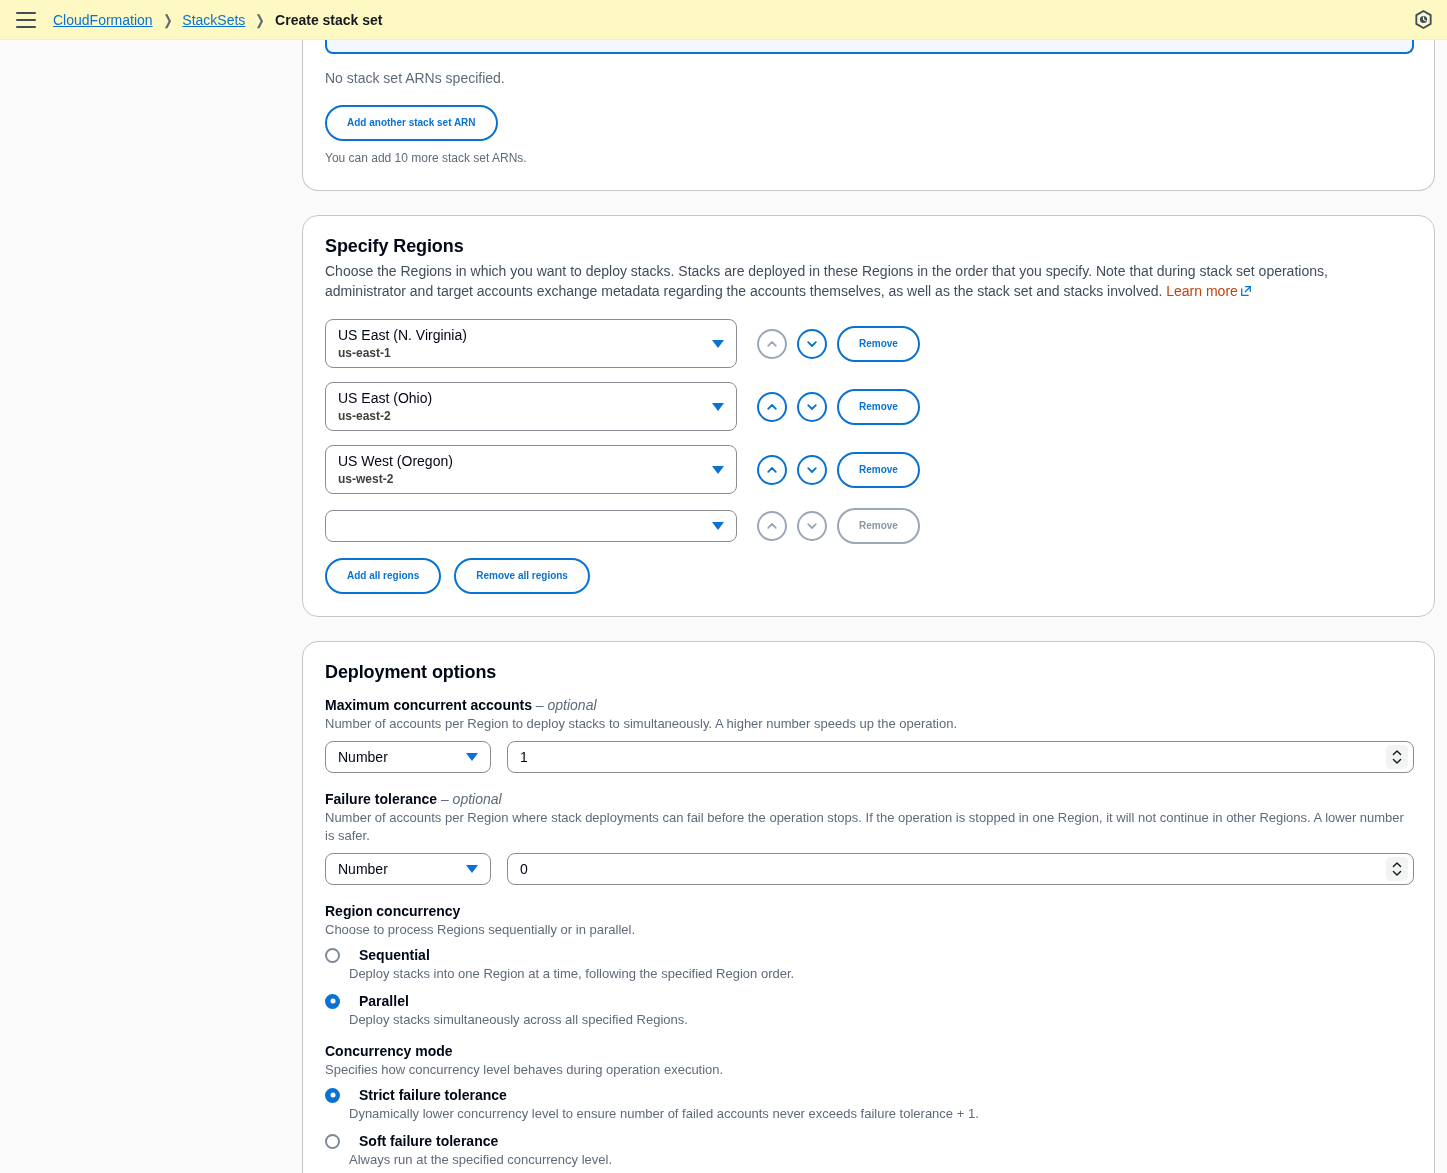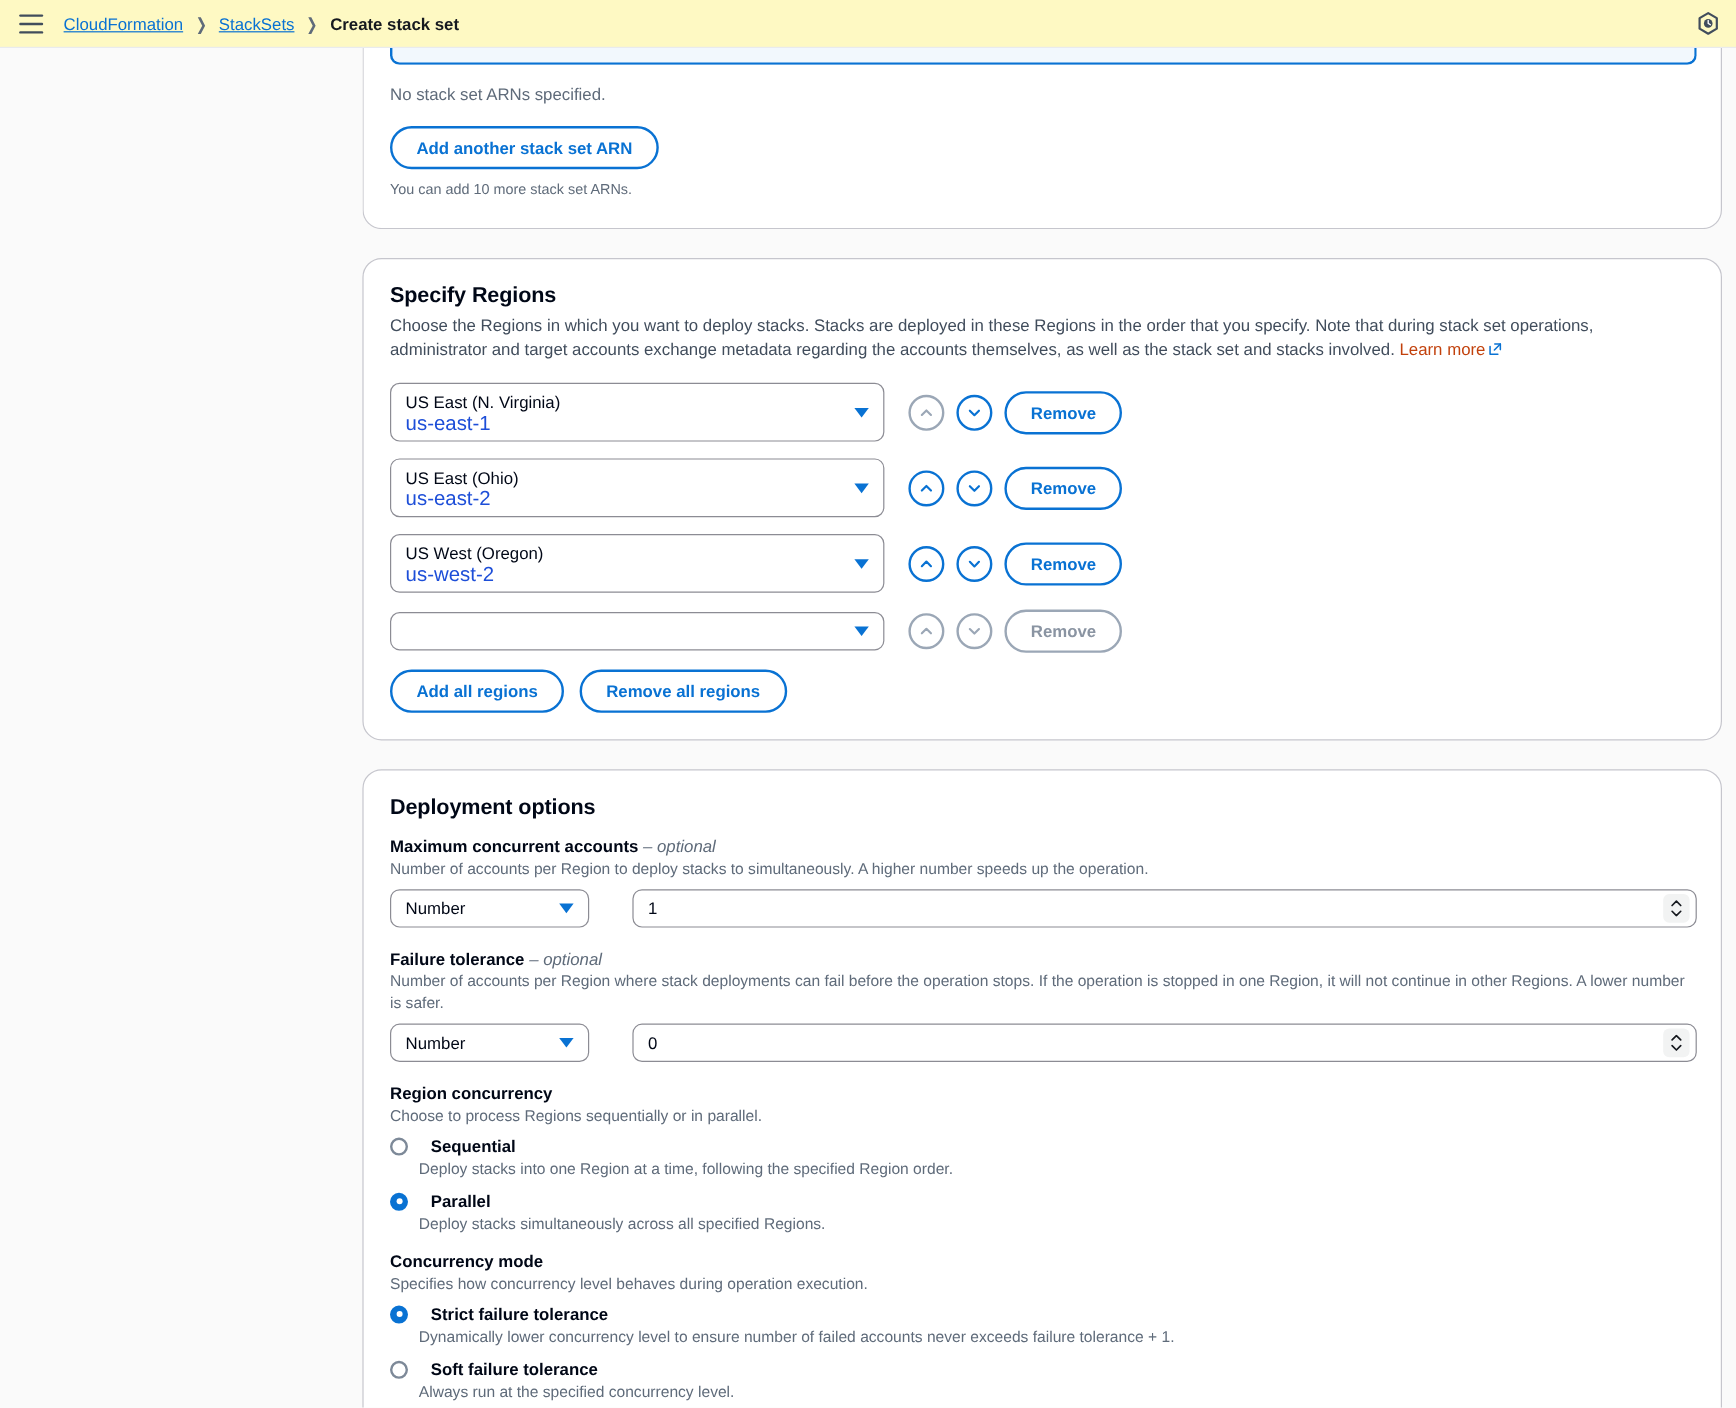--- a/index.html
+++ b/index.html
@@ -125,21 +125,21 @@
   .hint-text {
     font-size: 14px;
     color: #5f6b7a;
     line-height: 20px;
   }
   .hint-text.small { font-size: 12px; }
 
   
   .btn {
     font-family: "Liberation Sans", sans-serif;
-    font-size: 14px;
+    font-size: 10px;
     font-weight: 700;
     border-radius: 20px;
     padding: 6px 20px;
     cursor: pointer;
     background: transparent;
     line-height: 20px;
     white-space: nowrap;
   }
   .btn-normal {
     border: 2px solid #0972d3;
@@ -171,24 +171,25 @@
     justify-content: center;
     cursor: pointer;
   }
   .region-select.empty { min-height: 32px; height: 32px; }
   .region-name {
     font-size: 14px;
     color: #000716;
     line-height: 18px;
   }
   .region-code {
-    font-size: 17px;
-    color: #1d4ed8;
+    font-size: 12px;
+    color: #404040;
     line-height: 16px;
     margin-top: 1px;
+    font-weight: bold;
   }
   .caret {
     position: absolute;
     right: 12px;
     top: 50%;
     transform: translateY(-50%);
     width: 0; height: 0;
     border-left: 6px solid transparent;
     border-right: 6px solid transparent;
     border-top: 8px solid #0972d3;
@@ -221,21 +222,21 @@
     font-weight: 400;
     font-style: italic;
     color: #5f6b7a;
   }
   .field-desc {
     font-size: 13px;
     color: #5f6b7a;
     line-height: 18px;
     margin-bottom: 8px;
   }
-  .field-row { display: flex; gap: 36px; align-items: center; margin-bottom: 18px; }
+  .field-row { display: flex; gap: 16px; align-items: center; margin-bottom: 18px; }
 
   .num-select {
     position: relative;
     width: 166px;
     height: 32px;
     border: 1px solid #8c8c94;
     border-radius: 8px;
     background: #fff;
     display: flex; align-items: center;
     padding: 0 30px 0 12px;

